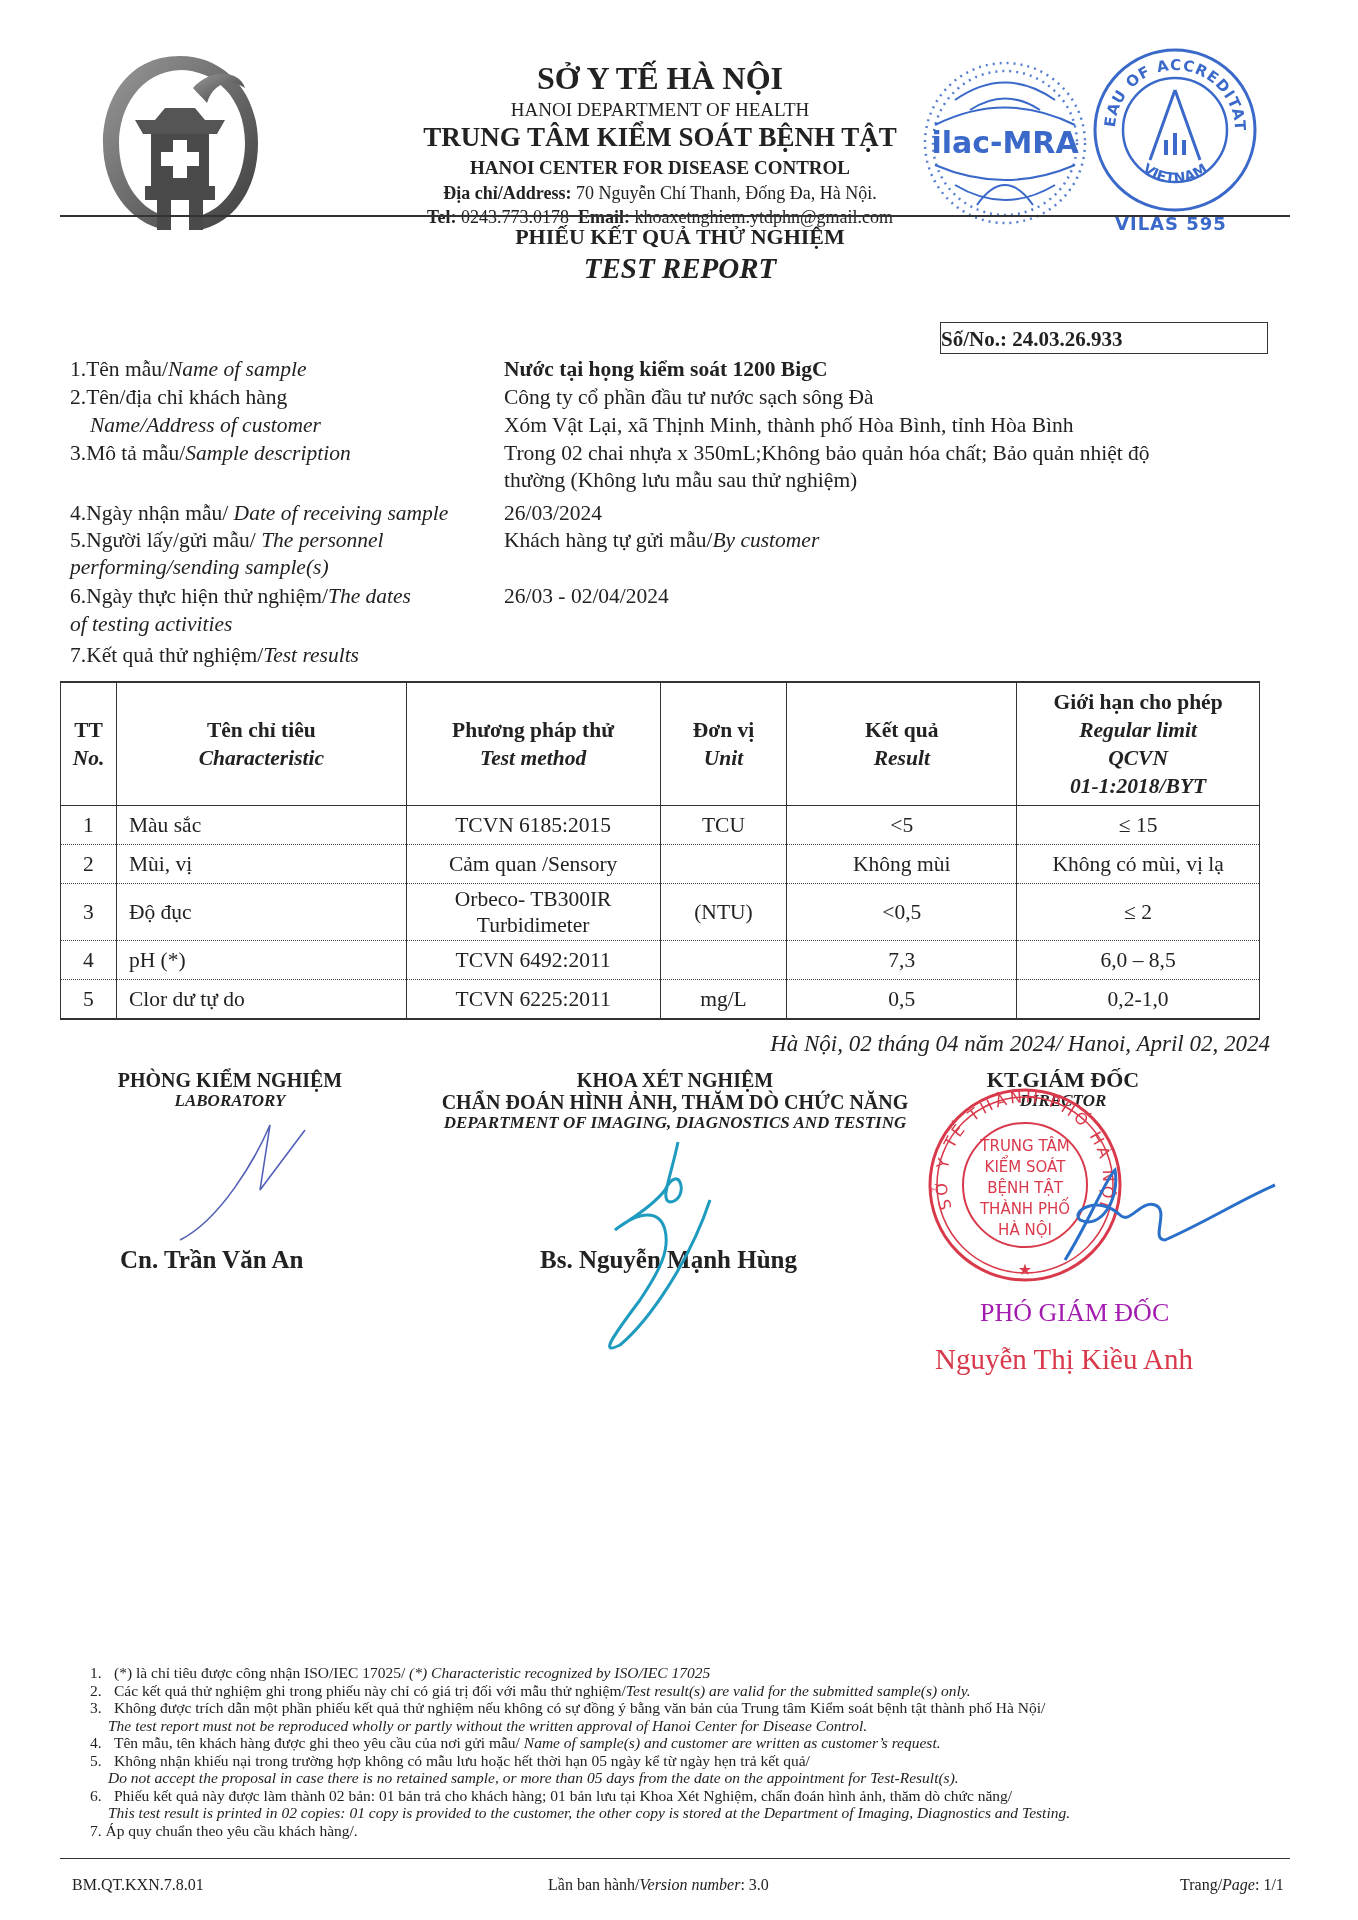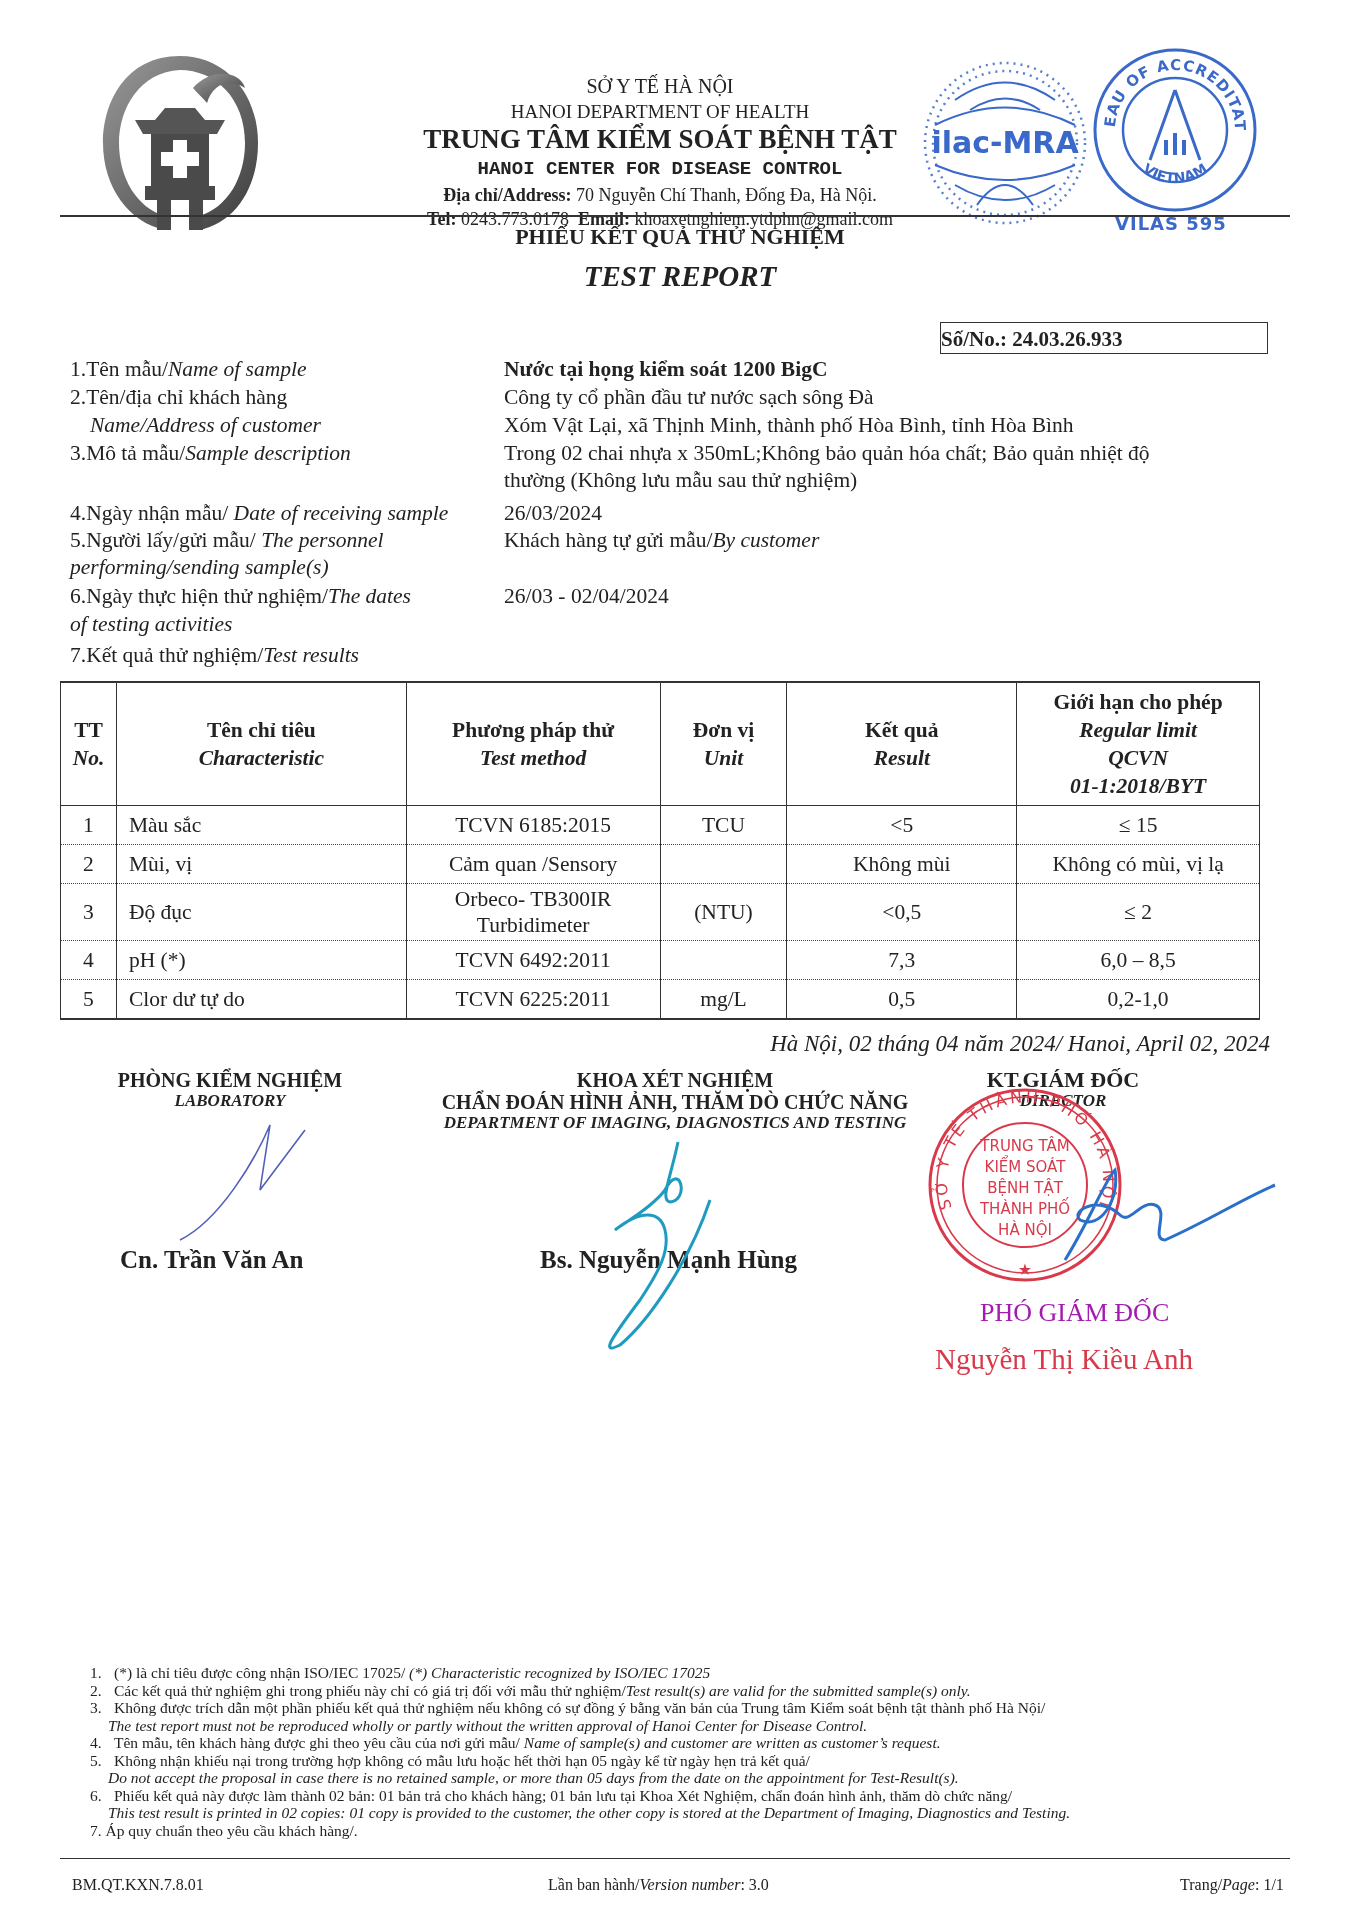--- a/index.html
+++ b/index.html
@@ -5,34 +5,34 @@
   html, body { margin:0; padding:0; background:#ffffff; }
   body { width:1358px; height:1920px; position:relative; overflow:hidden;
          font-family:"Liberation Serif", serif; color:#222; }
   .abs { position:absolute; }
   .b { font-weight:bold; }
   .i { font-style:italic; }
 
   
   #logo { left:95px; top:48px; width:170px; height:185px; }
   #hdr { left:380px; top:60px; width:560px; text-align:center; line-height:1; }
-  #hdr .l1 { font-size:20px; margin-top:16px; }
+  #hdr .l1 { font-size:32px; margin-top:2px;font-weight:bold; }
   #hdr .l2 { font-size:19px; margin-top:6px; }
   #hdr .l3 { font-size:27px; font-weight:bold; margin-top:5px; }
-  #hdr .l4 { font-size:19px; font-weight:bold; margin-top:7px;font-family:Liberation Mono, monospace; }
+  #hdr .l4 { font-size:19px; font-weight:bold; margin-top:7px; }
   #hdr .l5 { font-size:18px; margin-top:7px; }
   #hdr .l6 { font-size:18px; margin-top:6px; }
   #ilac { left:915px; top:55px; width:180px; height:175px; }
   #bureau { left:1090px; top:45px; width:170px; height:170px; }
   #vilas { left:1115px; top:213px; font-family:"DejaVu Sans", sans-serif; font-weight:bold; font-size:18px; color:#3a69c9; letter-spacing:1px; }
   #hr1 { left:60px; top:215px; width:1230px; height:0; border-top:2px solid #333; }
 
   #title { left:360px; top:224px; width:640px; text-align:center; }
   #title .t1 { font-size:22px; font-weight:bold; }
-  #title .t2 { font-size:29px; font-weight:bold; font-style:italic; margin-top:10px; }
+  #title .t2 { font-size:29px; font-weight:bold; font-style:italic; margin-top:2px; }
 
   #sobox { left:940px; top:322px; width:328px; height:32px; border:1.5px solid #333; font-size:21px; font-weight:bold; line-height:32px; box-sizing:border-box; }
 
   .lab { left:70px; font-size:21.5px; line-height:27px; }
   .val { left:504px; font-size:21.5px; line-height:27px; }
 
   
   #tbl { left:60px; top:681px; width:1200px; border-collapse:collapse; font-size:21.5px; }
   #tbl td, #tbl th { border-left:1.5px solid #333; border-right:1.5px solid #333; padding:0; text-align:center; vertical-align:middle; }
   #tbl th { font-weight:bold; height:122px; border-top:2px solid #333; border-bottom:1.5px solid #333; line-height:28px; }

